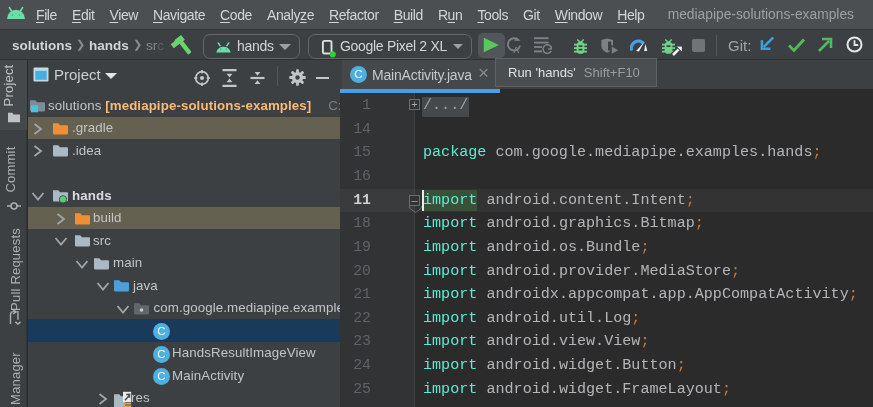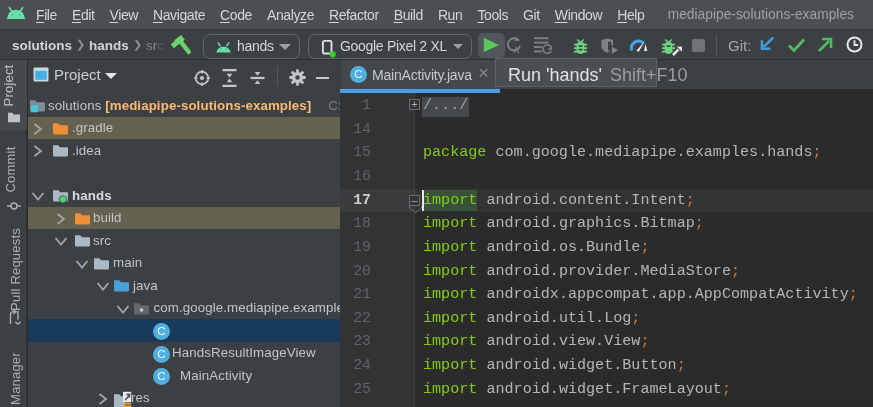--- a/index.html
+++ b/index.html
@@ -29,21 +29,21 @@
 .ticon { position:absolute; top:4px; }
 .tlabel { position:absolute; top:3.5px; line-height:16px;}
 
 #editor { left:340px; top:60px; width:533px; height:347px; background:#2B2B2B; }
 #tabbar { position:absolute; left:0; top:0; width:533px; height:29px; background:#3D4043; }
 #gutter { position:absolute; left:0; top:33px; width:74px; height:314px; background:#313335; }
 #lnums { position:absolute; left:0; top:34.2px; width:31px; text-align:right;
   font-family:"Liberation Mono", monospace; font-size:13.5px; line-height:23.62px; color:#606366; }
 #code { position:absolute; left:83px; top:34.2px; font-family:"Liberation Mono", monospace;
   font-size:14.75px; line-height:23.62px; color:#A9B7C6; white-space:pre; }
-.kw { color:#84cc16; }
+.kw { color:#5eead4; }
 .sc { color:#CC7832; }
 #caretrow { position:absolute; left:0; top:128.5px; width:533px; height:23.6px; background:rgba(255,255,255,0.035); }
 </style></head>
 <body>
 <div class="abs" id="title"></div>
 <div class="abs" id="menus">
   <span><u>F</u>ile</span>
     <span><u>E</u>dit</span>
     <span><u>V</u>iew</span>
     <span><u>N</u>avigate</span>
@@ -316,21 +316,21 @@
 <div class="trow " style="top:248.5px">
       <span class="ticon" style="left:125.0px">
         <div style="width:17px;height:17px;border-radius:50%;background:#4FB0E0;color:#F2FAFE;font-size:11.5px;text-align:center;line-height:16.5px">C</div>
       </span>
       <span class="tlabel" style="left:144.0px;white-space:nowrap">HandsResultImageView</span>
     </div>
 <div class="trow " style="top:271.0px">
       <span class="ticon" style="left:125.0px">
         <div style="width:17px;height:17px;border-radius:50%;background:#4FB0E0;color:#F2FAFE;font-size:11.5px;text-align:center;line-height:16.5px">C</div>
       </span>
-      <span class="tlabel" style="left:152px;white-space:nowrap">MainActivity</span>
+      <span class="tlabel" style="left:144.0px;white-space:nowrap">MainActivity</span>
     </div>
 <div class="trow " style="top:293.5px">
       <span class="chev" style="left:67.5px"><svg width="13" height="14" viewBox="0 0 13 14">
           <path d="M3.5 2 L10 7 L3.5 12" fill="none" stroke="#A3A6A8" stroke-width="1.8"></path>
         </svg></span>
       <span class="ticon" style="left:84.5px"><svg width="19" height="18" viewBox="0 0 19 18">
           <path d="M1 3.2 h5.3 l1.7 2.1 h4 v12 H2.3 A1.3 1.3 0 0 1 1 16 z" fill="#ABB9C5"></path>
           <rect x="10" y="0.8" width="8.2" height="10.4" fill="#E9EBED"></rect>
           <path d="M12 9.3 L16.2 4.4 M13.2 3.6 l3.4 -0.3 l-0.2 3.5" fill="none" stroke="#494E52" stroke-width="1.5"></path>
           <g fill="#E8A33D">
@@ -351,21 +351,21 @@
 <div class="abs" style="left:372px;top:67px;font-size:14px;color:#C6C9CB;letter-spacing:-0.2px">MainActivity.java</div>
 <div class="abs" style="left:478px;top:62px;font-size:19px;color:#84888B">×</div>
 
 <div class="abs" id="gutter" style="left:340px;top:93px;width:74px;height:314px;background:#313335"></div>
 <div class="abs" style="left:414px;top:93px;width:1px;height:314px;background:#3C4042"></div>
 <div class="abs" id="caretrow" style="left:340px;top:188.5px;width:533px;height:23.6px;background:rgba(255,255,255,0.04)"></div>
 <pre class="abs" id="lnums" style="left:340px;top:94.2px;width:31px;text-align:right;font-family:'Liberation Mono',monospace;font-size:14.8px;line-height:23.62px;color:#606366">1
 14
 15
 16
-<span style="color:#CFCFCF;font-weight:bold">17</span>
+<span style="color:#CFCFCF;font-weight:bold">11</span>
 18
 19
 20
 21
 22
 23
 24
 25</pre>
 
 <div class="abs" style="left:409px;top:99px;width:11px;height:11px;border:1px solid #6A6E70;background:#313335;color:#A7AAAC;font-size:11px;line-height:9px;text-align:center">+</div>
@@ -388,13 +388,13 @@
 <span class="kw">import</span> android.graphics.Bitmap<span class="sc">;</span>
 <span class="kw">import</span> android.os.Bundle<span class="sc">;</span>
 <span class="kw">import</span> android.provider.MediaStore<span class="sc">;</span>
 <span class="kw">import</span> androidx.appcompat.app.AppCompatActivity<span class="sc">;</span>
 <span class="kw">import</span> android.util.Log<span class="sc">;</span>
 <span class="kw">import</span> android.view.View<span class="sc">;</span>
 <span class="kw">import</span> android.widget.Button<span class="sc">;</span>
 <span class="kw">import</span> android.widget.FrameLayout<span class="sc">;</span></pre>
 
 <div class="abs" style="left:495px;top:58px;width:162px;height:29px;background:#4B4E50;border:1px solid #5E6264;z-index:50"></div>
-<div class="abs" style="left:508px;top:65px;font-size:18px;color:#DFE1E2;z-index:51">Run 'hands'<span style="color:#9B9EA1;margin-left:8px">Shift+F10</span></div>
+<div class="abs" style="left:508px;top:65px;font-size:13px;color:#DFE1E2;z-index:51">Run 'hands'<span style="color:#9B9EA1;margin-left:8px">Shift+F10</span></div>
 
 </body></html>

